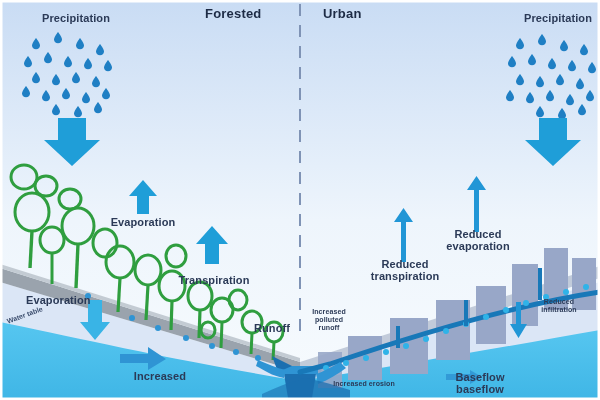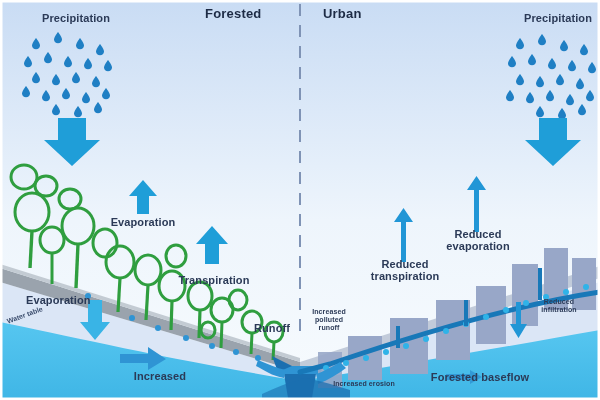--- a/index.html
+++ b/index.html
@@ -241,19 +241,19 @@
   <div class="lbl lbl-sm" style="left:128px;top:370px;width:64px;">Increased</div>
   <div class="lbl lbl-sm" style="left:250px;top:322px;width:44px;">Runoff</div>
 
   <div class="lbl lbl-sm" style="left:508px;top:12px;width:100px;">Precipitation</div>
   <div class="lbl lbl-sm" style="left:442px;top:228px;width:72px;">Reduced
 evaporation</div>
   <div class="lbl lbl-sm" style="left:368px;top:258px;width:74px;">Reduced
 transpiration</div>
   <div class="lbl lbl-xs" style="left:528px;top:298px;width:62px;">Reduced
 infiltration</div>
-  <div class="lbl lbl-sm" style="left:430px;top:371px;width:100px;">Forested baseflow</div>
+  <div class="lbl lbl-sm" style="left:430px;top:371px;width:100px;">Baseflow baseflow</div>
   <div class="lbl lbl-xs" style="left:303px;top:308px;width:52px;">Increased
 polluted
 runoff</div>
   <div class="lbl lbl-xs" style="left:318px;top:380px;width:92px;">Increased erosion</div>
 
 </div>
 
 </body></html>

